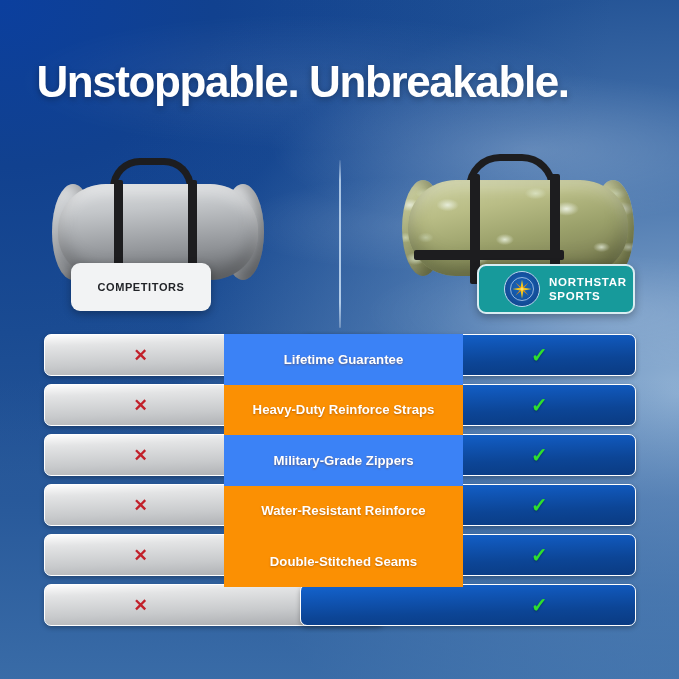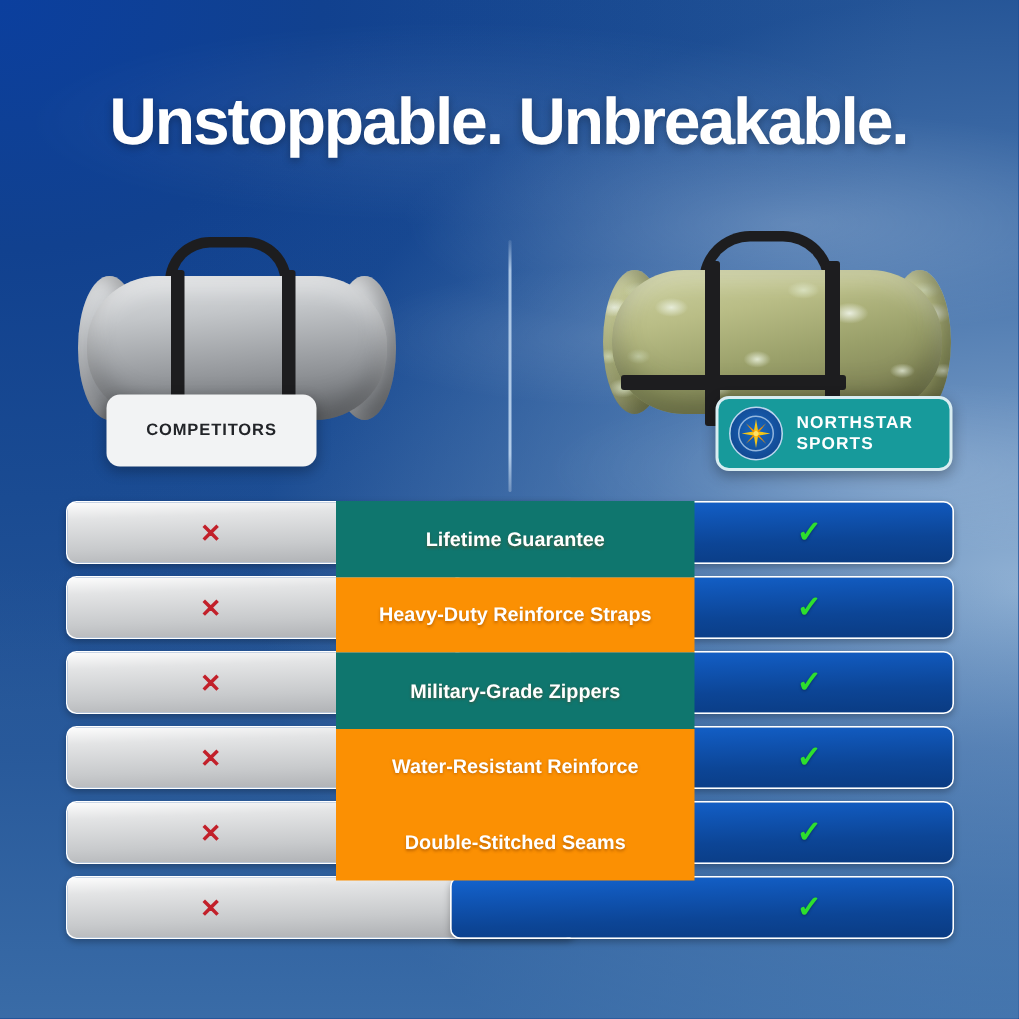--- a/index.html
+++ b/index.html
@@ -27,21 +27,21 @@
       radial-gradient(40% 10% at 62% 33%, rgba(225,238,250,.34) 0%, rgba(225,238,250,0) 70%),
       radial-gradient(48% 12% at 88% 46%, rgba(225,238,250,.40) 0%, rgba(225,238,250,0) 72%),
       radial-gradient(60% 14% at 45% 12%, rgba(210,230,248,.25) 0%, rgba(210,230,248,0) 72%);
   }
   .bg-bottom {
     position:absolute; left:0; right:0; bottom:0; height:300px;
     background:linear-gradient(180deg, rgba(30,80,150,0) 0%, rgba(45,96,160,.35) 40%, rgba(74,126,180,.55) 100%);
   }
 
   
-  .hero { position:absolute; top:0; left:0; width:605px; z-index:5; text-align:right; }
+  .hero { position:absolute; top:0; left:0; width:605px; z-index:5; text-align:center; }
   .headline {
     margin-top:60px;
     font-size:44px; font-weight:bold; color:#ffffff;
     letter-spacing:-1.4px; line-height:1;
     text-shadow:0 2px 6px rgba(0,0,0,.30);
   }
   .subline {
     margin-top:20px;
     font-size:14.5px; font-weight:bold; color:#ffffff;
     letter-spacing:4.6px;
@@ -111,21 +111,21 @@
     justify-content:center;
     box-shadow:0 3px 9px rgba(0,0,0,.30);
   }
   #label-competitors .txt {
     font-size:11px; font-weight:bold; color:#222428; letter-spacing:.6px;
   }
   #label-northstar {
     left:477px; top:264px; width:158px; height:50px;
     background:#179a9b;
     border:2px solid #d9edf2;
-    padding-left:7px; gap:9px;
+    padding-left:25px; gap:9px;
     box-shadow:0 3px 9px rgba(0,0,0,.30);
   }
   #label-northstar .brand {
     font-size:11.5px; font-weight:bold; color:#ffffff;
     letter-spacing:.7px; line-height:1.24;
   }
   .emblem {
     width:36px; height:36px; border-radius:50%; flex:0 0 36px;
     position:relative;
     background:radial-gradient(circle at 50% 45%, #1769c4 0%, #14519e 55%, #0f3f85 100%);
@@ -144,21 +144,21 @@
   .table { position:absolute; left:0; top:334px; width:679px; z-index:6; }
   .orange-band {
     position:absolute; left:224px; top:0; width:239px; height:304px; z-index:7;
   }
   .obar { width:100%; height:50.5px; display:flex; align-items:center; justify-content:center; }
   .obar .feat {
     font-size:13.2px; font-weight:bold; color:#ffffff;
     text-shadow:0 1px 2px rgba(120,50,0,.45);
     text-align:center; padding:0 8px;
   }
-  .obar.dark { background:#0f766e; }
+  .obar.dark { background:#3b82f6; }
   .obar.light { background:#fb9003; }
 
   .row { position:relative; height:50px; }
   .cell {
     position:absolute; top:0; height:42px;
     border-radius:7px;
     display:flex; align-items:center; justify-content:center;
   }
   .cell.left {
     left:44px; width:340px;

